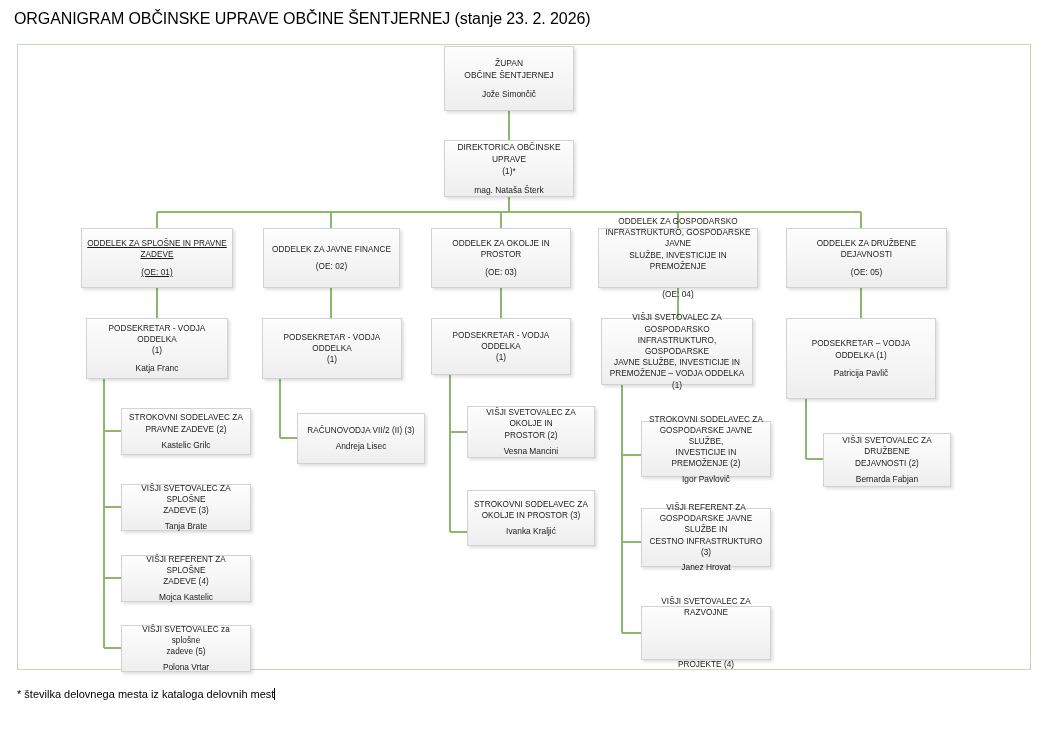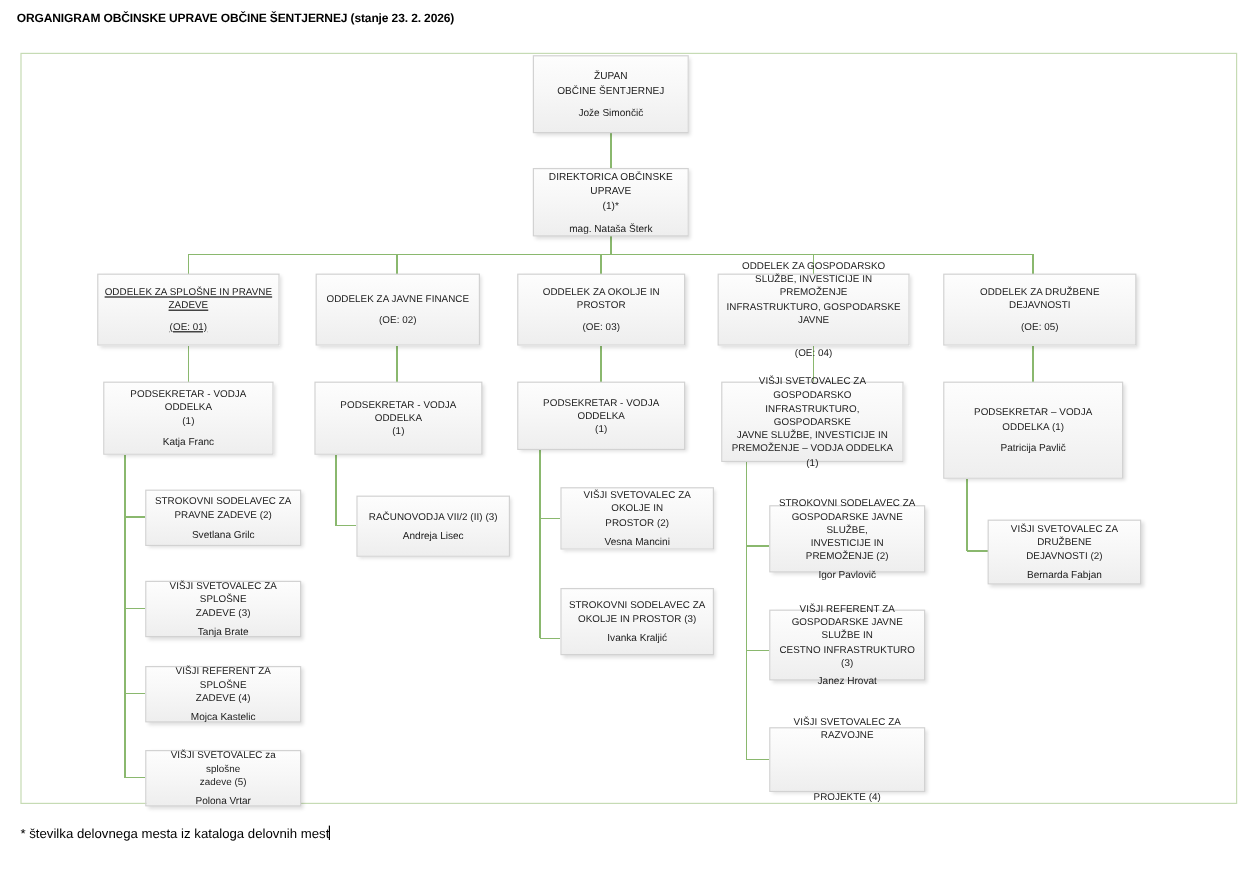--- a/index.html
+++ b/index.html
@@ -12,22 +12,22 @@
     background: #ffffff;
     font-family: "Liberation Sans", sans-serif;
     overflow: hidden;
     position: relative;
   }
 
   #chart-title {
     position: absolute;
     left: 14px;
     top: 10px;
-    font-size: 10px;
-    font-weight: bold;
+    font-size: 16px;
+    font-weight: normal;
     color: #000000;
     letter-spacing: -0.1px;
     white-space: nowrap;
   }
 
   #org-frame {
     position: absolute;
     left: 17px;
     top: 44px;
     width: 1014px;
@@ -168,22 +168,22 @@
   <div class="role" style="margin-top:6px;">(OE: 02)</div>
 </div>
 
 <div class="node" style="left:431px; top:228px; width:140px; height:60px;">
   <div class="role">ODDELEK ZA OKOLJE IN PROSTOR</div>
   <div class="role" style="margin-top:6px;">(OE: 03)</div>
 </div>
 
 <div class="node" style="left:598px; top:228px; width:160px; height:60px;">
   <div class="role">ODDELEK ZA GOSPODARSKO</div>
+  <div class="role">INFRASTRUKTURO, GOSPODARSKE JAVNE</div>
   <div class="role">SLUŽBE, INVESTICIJE IN PREMOŽENJE</div>
-  <div class="role">INFRASTRUKTURO, GOSPODARSKE JAVNE</div>
   <div class="role" style="margin-top:17px;">(OE: 04)</div>
 </div>
 
 <div class="node" style="left:786px; top:228px; width:161px; height:60px;">
   <div class="role">ODDELEK ZA DRUŽBENE DEJAVNOSTI</div>
   <div class="role" style="margin-top:6px;">(OE: 05)</div>
 </div>
 
 <div class="node" style="left:86px; top:318px; width:142px; height:61px;">
   <div class="role">PODSEKRETAR - VODJA ODDELKA</div>
@@ -209,21 +209,21 @@
 </div>
 
 <div class="node" style="left:786px; top:318px; width:150px; height:81px;">
   <div class="role">PODSEKRETAR – VODJA ODDELKA (1)</div>
   <div class="person">Patricija Pavlič</div>
 </div>
 
 <div class="node" style="left:121px; top:408px; width:130px; height:47px;">
   <div class="role">STROKOVNI SODELAVEC ZA</div>
   <div class="role">PRAVNE ZADEVE (2)</div>
-  <div class="person" style="margin-top:4px;">Svetlana Grilc</div>
+  <div class="person" style="margin-top:4px;">Kastelic Grilc</div>
 </div>
 
 <div class="node" style="left:121px; top:484px; width:130px; height:47px;">
   <div class="role">VIŠJI SVETOVALEC ZA SPLOŠNE</div>
   <div class="role">ZADEVE (3)</div>
   <div class="person" style="margin-top:4px;">Tanja Brate</div>
 </div>
 
 <div class="node" style="left:121px; top:555px; width:130px; height:47px;">
   <div class="role">VIŠJI REFERENT ZA SPLOŠNE</div>

